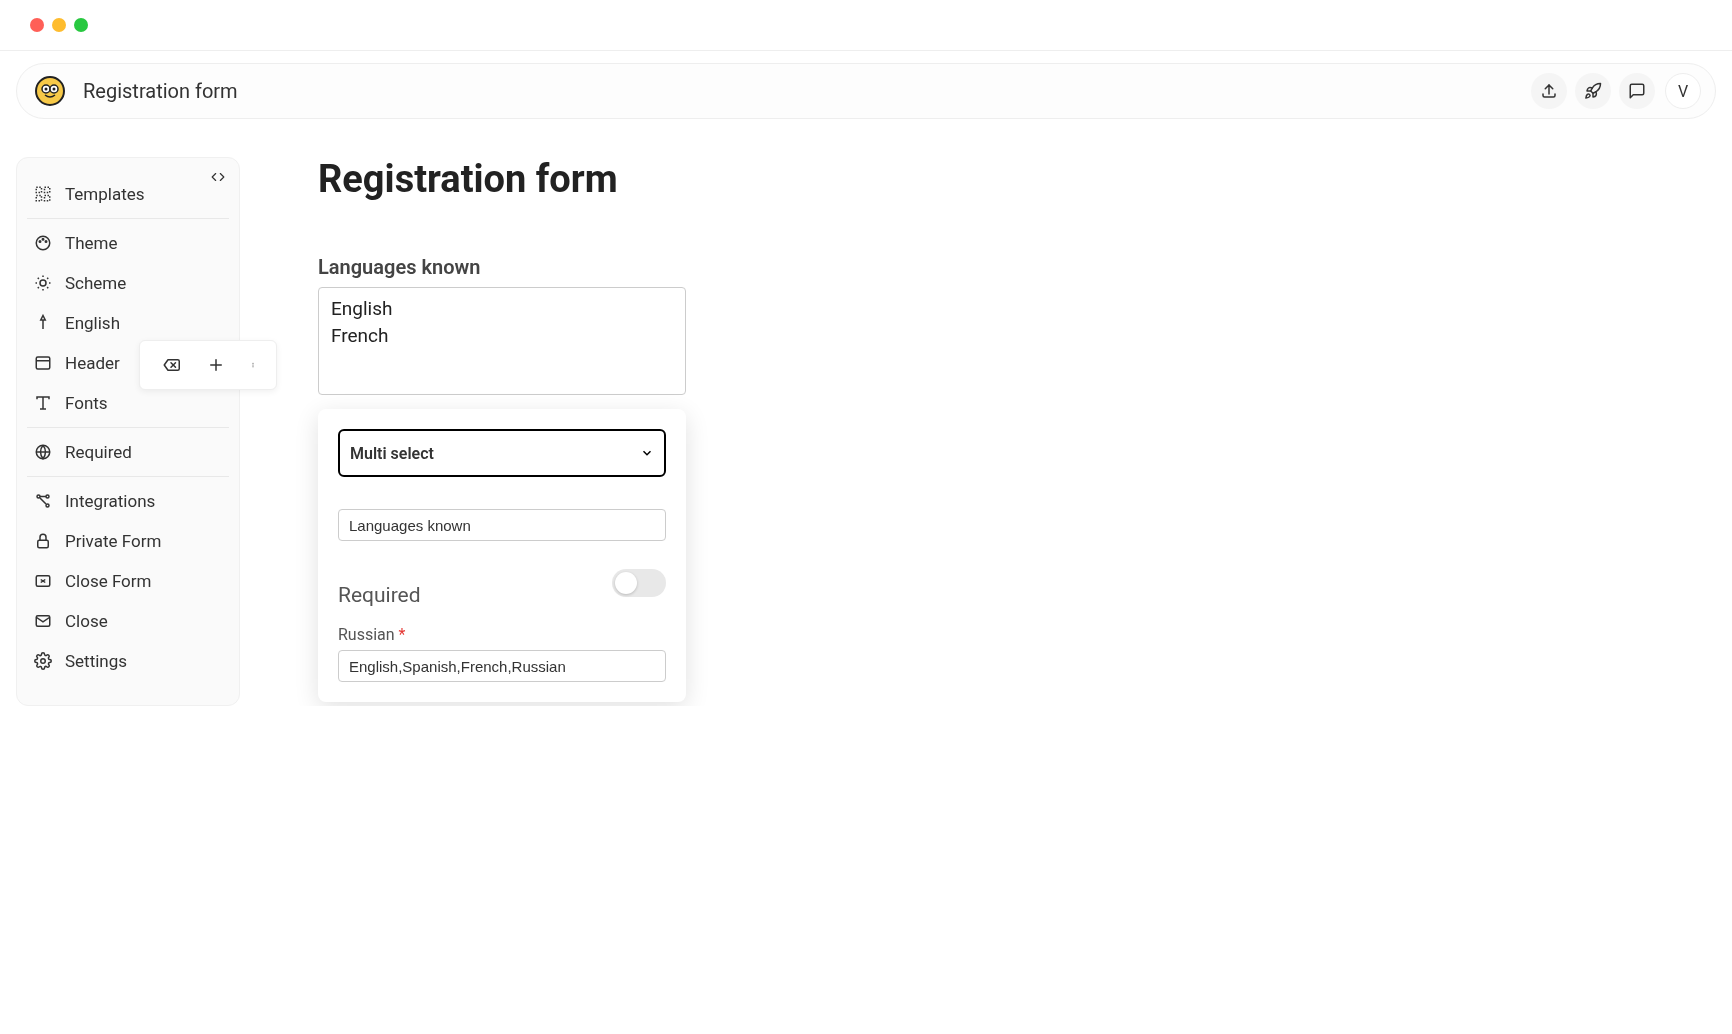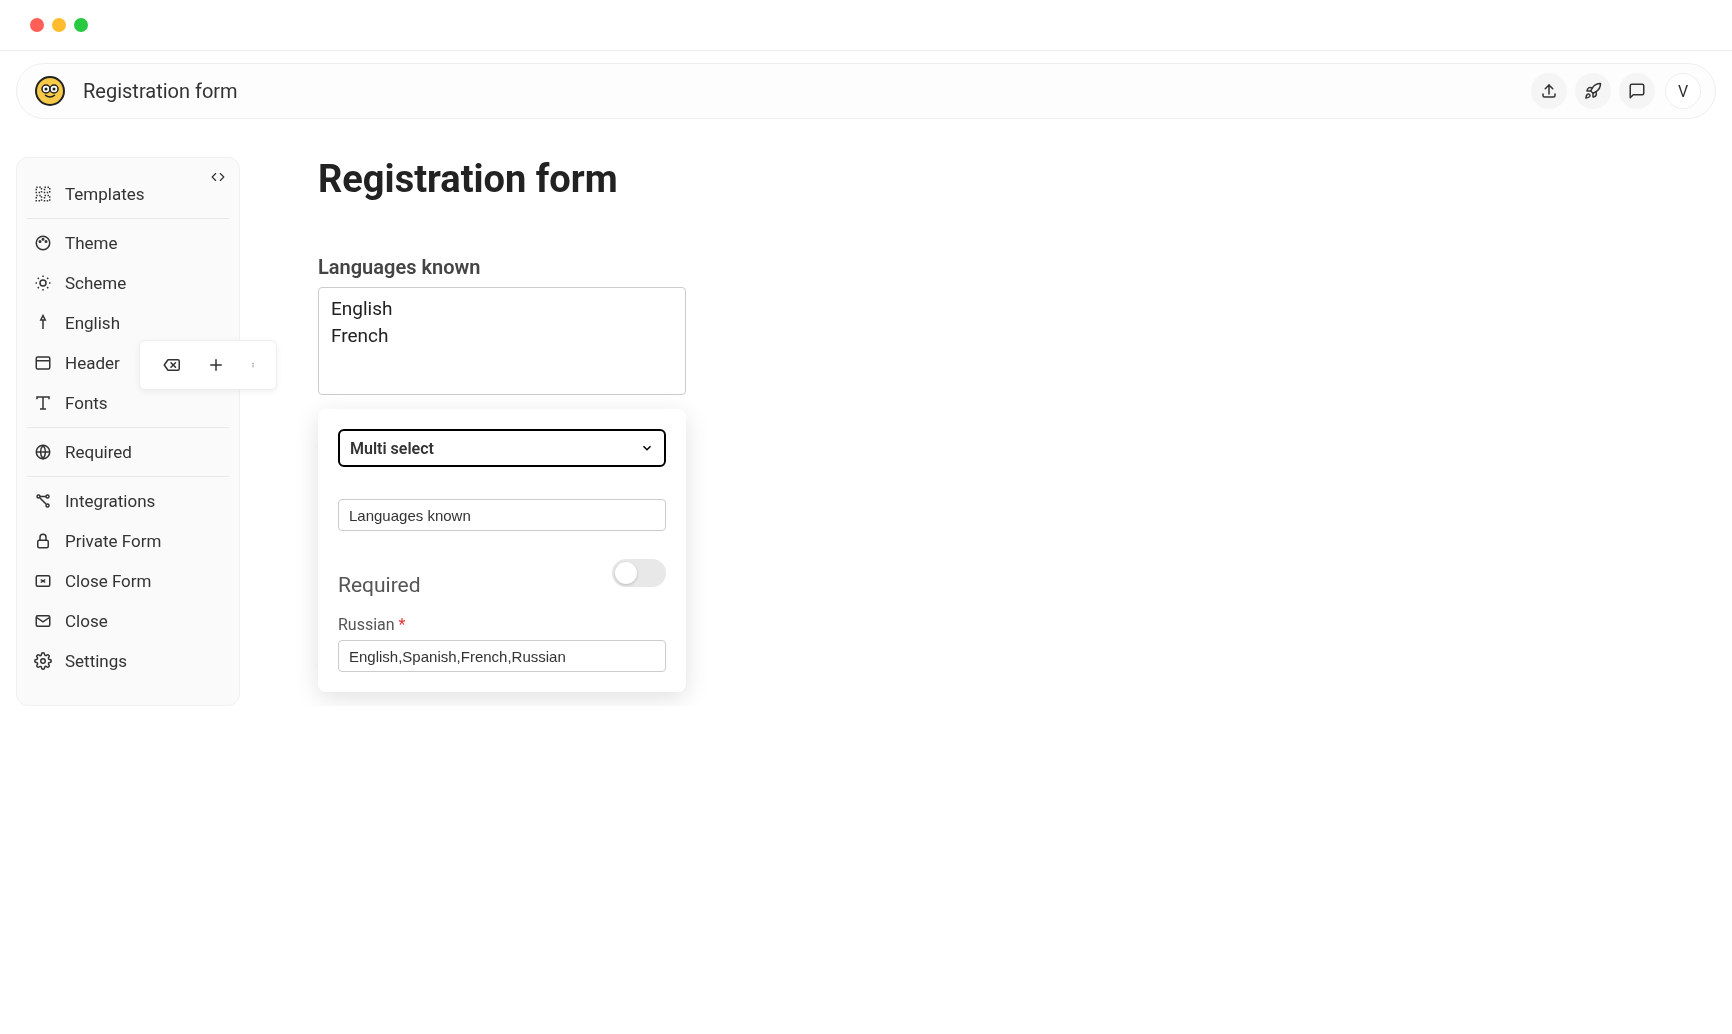--- a/index.html
+++ b/index.html
@@ -92,21 +92,21 @@
 }
 .multiselect-box div { line-height: 1.4; }
 
 .config-panel {
   width: 368px; margin-top: 14px;
   background: #fff; border-radius: 8px;
   box-shadow: 0 6px 24px rgba(0,0,0,0.12);
   padding: 20px;
 }
 .type-select {
-  width: 100%; height: 38px;
+  width: 100%; height: 48px;
   border: 2px solid #000; border-radius: 6px;
   padding: 0 10px; font-size: 16px; font-weight: 600;
   display: flex; align-items: center; justify-content: space-between;
   cursor: pointer; margin-bottom: 32px;
 }
 .cfg-input {
   width: 100%; height: 32px;
   border: 1px solid #ccc; border-radius: 4px;
   padding: 0 10px; font-size: 15px; color: #333;
   margin-bottom: 18px;

